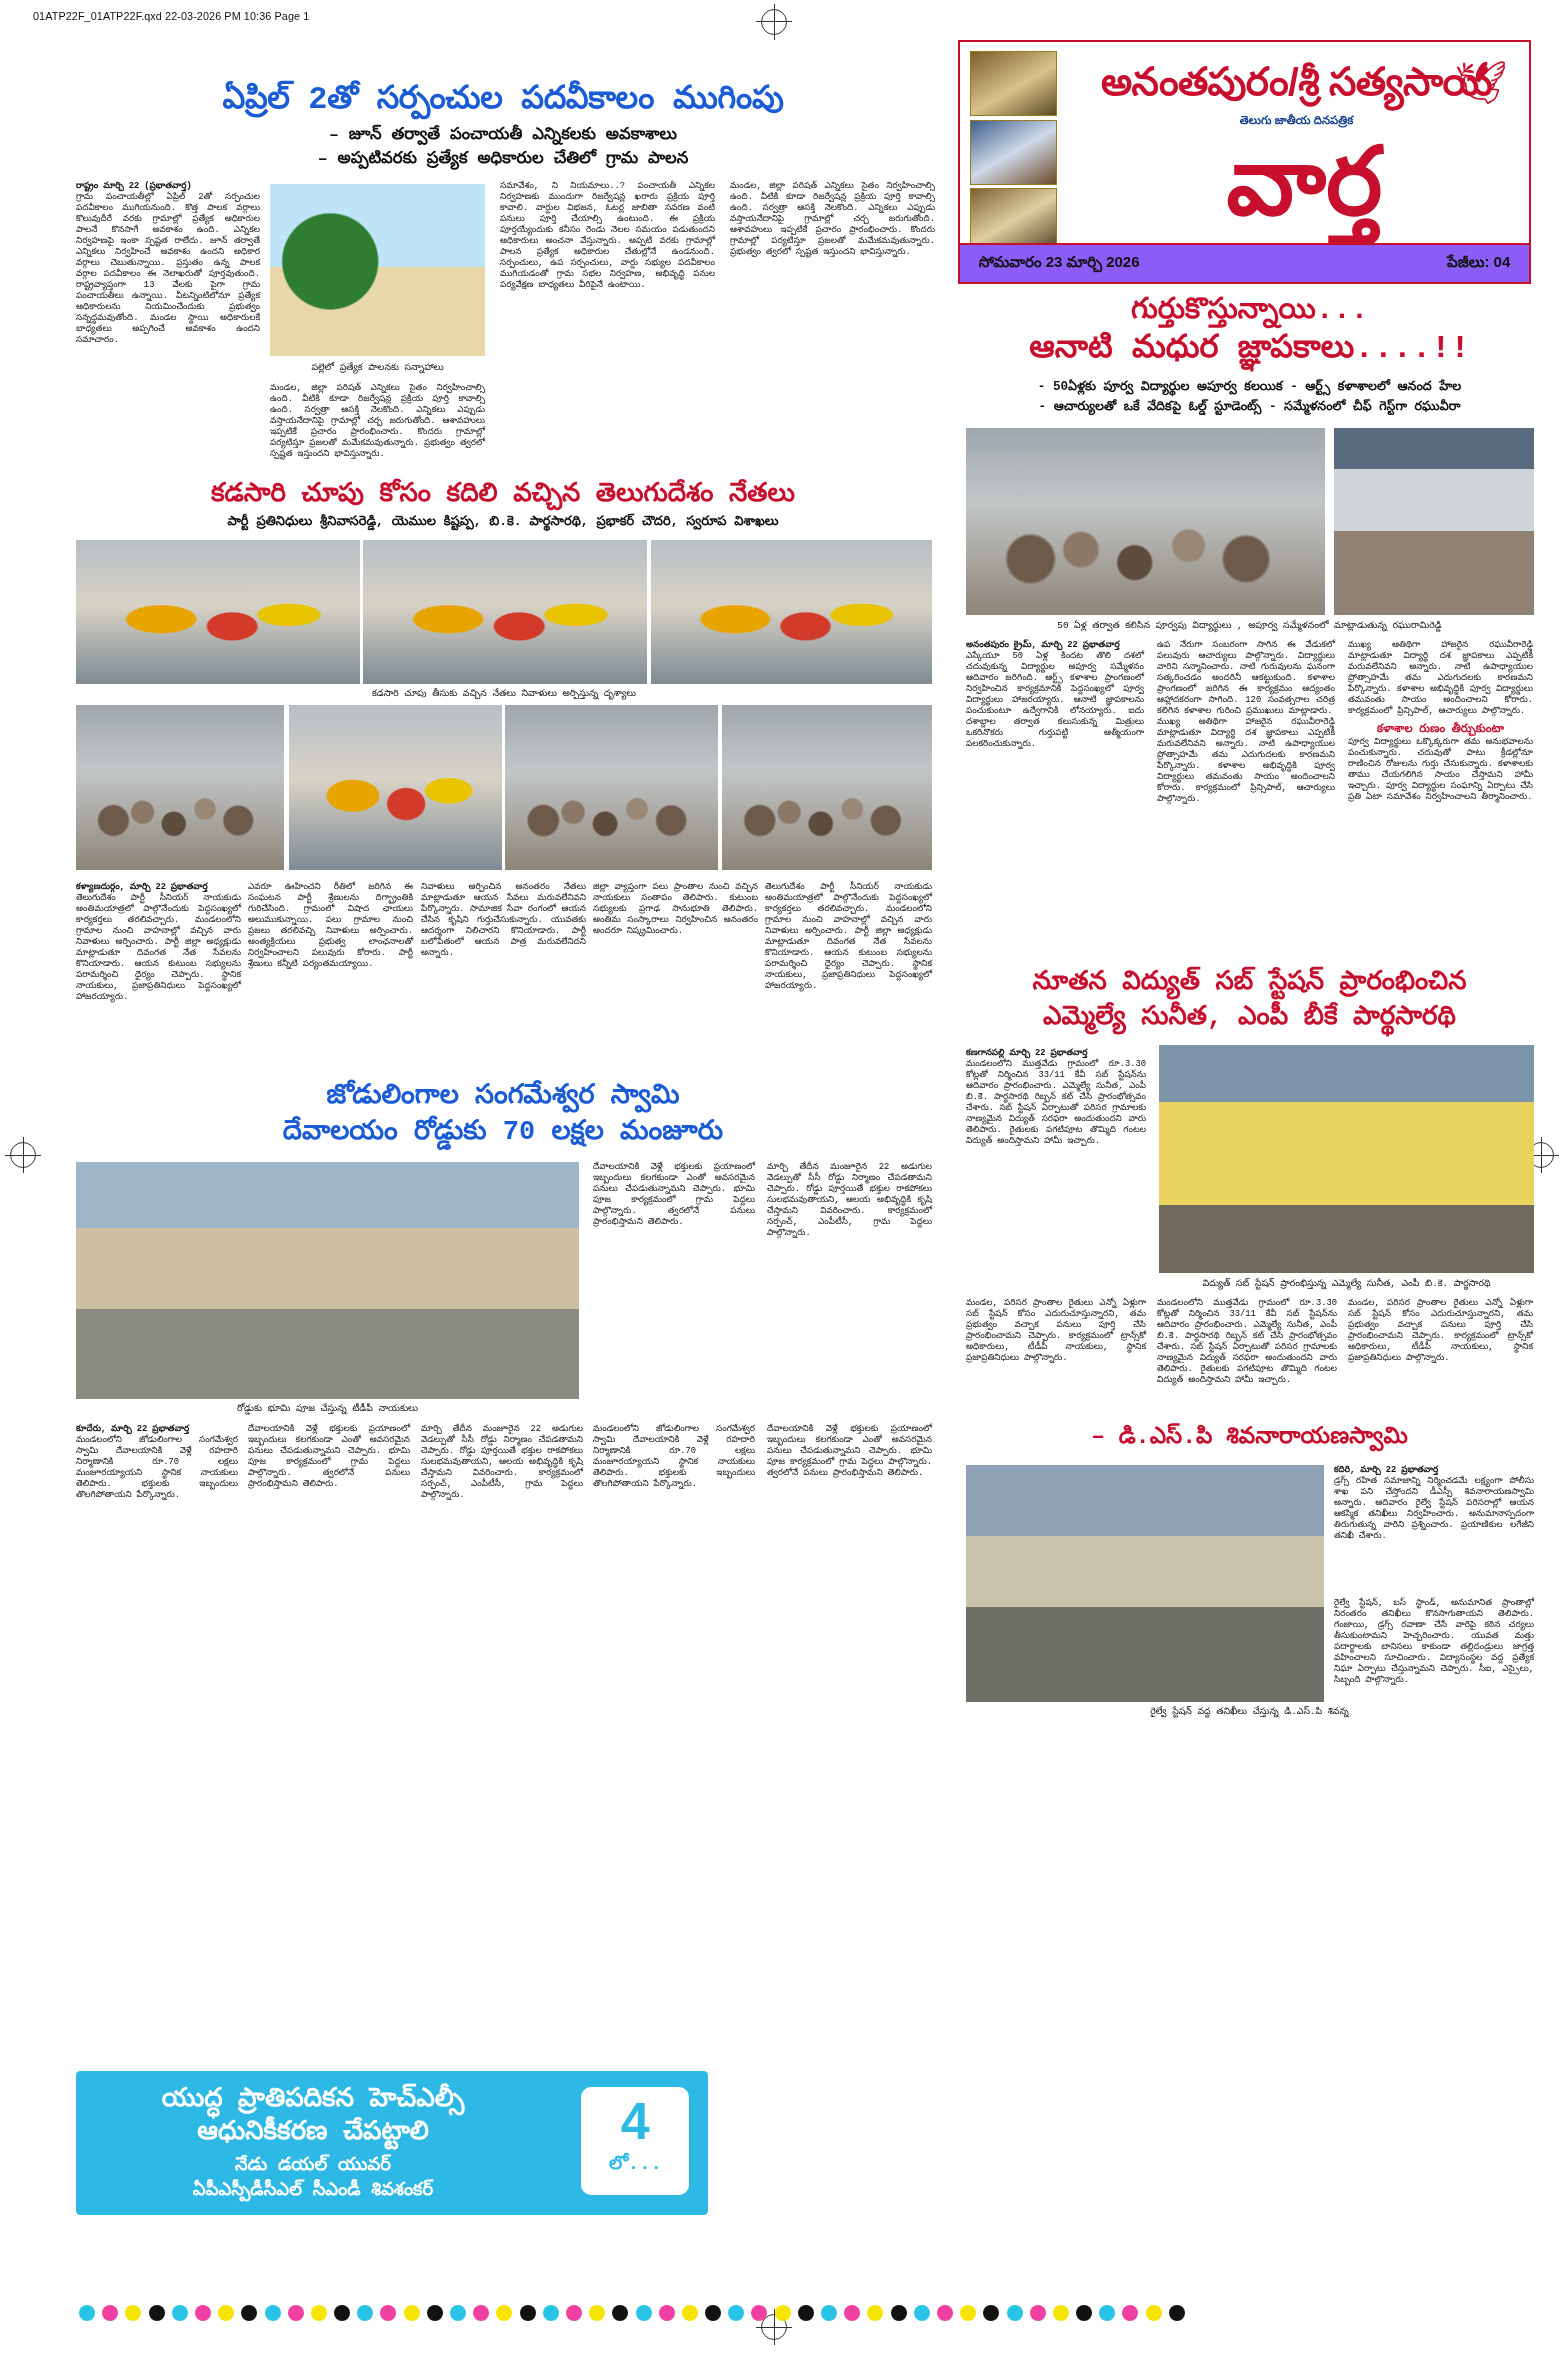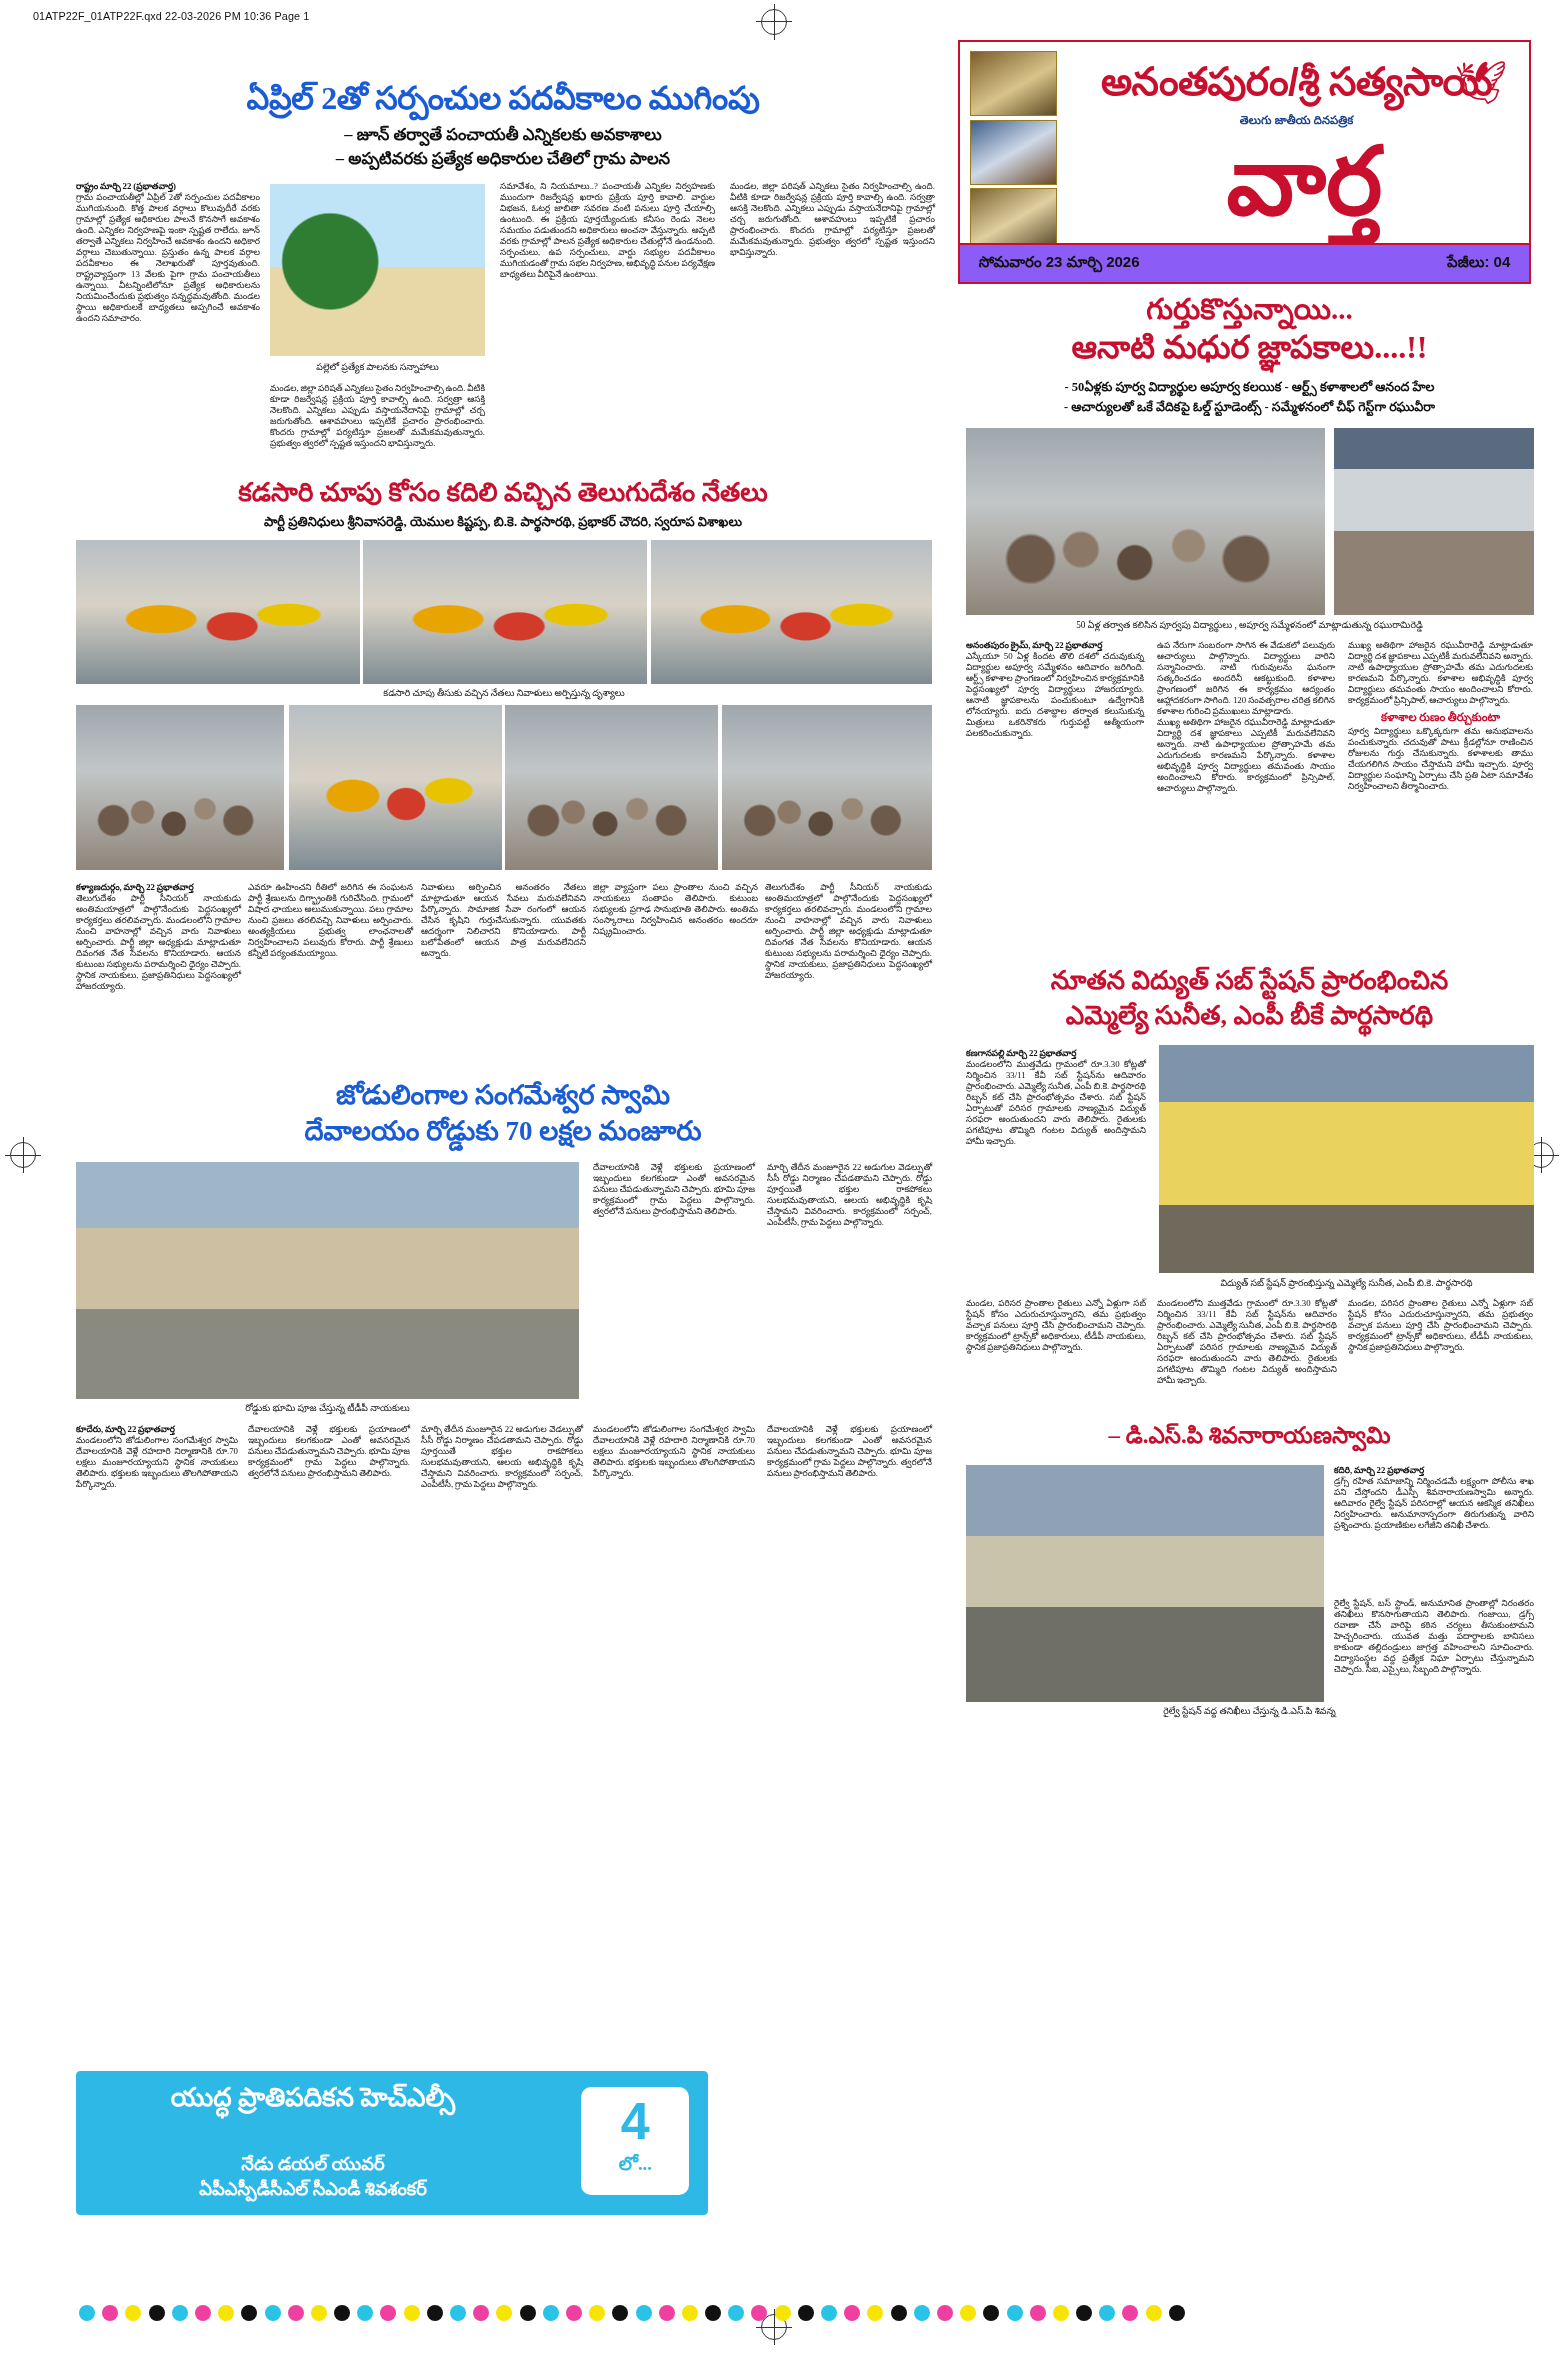--- a/index.html
+++ b/index.html
@@ -12,21 +12,21 @@
     position:absolute;left:33px;top:10px;font-size:10.8px;color:#111;
     font-family:"Liberation Sans", sans-serif;letter-spacing:0.1px;
   }
   .regmark{position:absolute;width:24.4px;height:24.4px;border-radius:50%;border:0.7px solid #333;}
   .regmark:before{content:"";position:absolute;left:11.5px;top:-5.7px;width:0.7px;height:36px;background:#333;}
   .regmark:after{content:"";position:absolute;top:11.5px;left:-5.7px;height:0.7px;width:36px;background:#333;}
 
   .frame{position:absolute;left:33px;top:40px;width:1498px;height:2237px;}
 
   
-  .te{font-family:Liberation Serif, serif;}
+  .te{font-family:Liberation Mono, monospace;}
   .body-col{
     font-size:8.8px;line-height:11px;text-align:justify;color:#111;
     -webkit-hyphens:none;hyphens:none;word-spacing:-0.4px;
   }
 
   
   .masthead{position:absolute;left:925px;top:0px;width:573px;height:244px;border:2.2px solid #c8102e;box-sizing:border-box;}
   .mast-red{
     position:absolute;left:108px;top:7.2px;width:457px;height:66px;
     color:#c8102e;font-size:39px;font-weight:bold;letter-spacing:-0.7px;line-height:66px;
@@ -284,20 +284,21 @@
     <div class="col body-col te" style="left:1301px;top:1425px;width:200px;">
       <div style="font-weight:bold;">కదిరి, మార్చి 22 ప్రభాతవార్త</div>
       <div>డ్రగ్స్ రహిత సమాజాన్ని నిర్మించడమే లక్ష్యంగా పోలీసు శాఖ పని చేస్తోందని డీఎస్పీ శివనారాయణస్వామి అన్నారు. ఆదివారం రైల్వే స్టేషన్ పరిసరాల్లో ఆయన ఆకస్మిక తనిఖీలు నిర్వహించారు. అనుమానాస్పదంగా తిరుగుతున్న వారిని ప్రశ్నించారు. ప్రయాణికుల లగేజీని తనిఖీ చేశారు.</div>
     </div>
     <div class="col body-col te" style="left:1301px;top:1558px;width:200px;">
       <div>రైల్వే స్టేషన్, బస్ స్టాండ్, అనుమానిత ప్రాంతాల్లో నిరంతరం తనిఖీలు కొనసాగుతాయని తెలిపారు. గంజాయి, డ్రగ్స్ రవాణా చేసే వారిపై కఠిన చర్యలు తీసుకుంటామని హెచ్చరించారు. యువత మత్తు పదార్థాలకు బానిసలు కాకుండా తల్లిదండ్రులు జాగ్రత్త వహించాలని సూచించారు. విద్యాసంస్థల వద్ద ప్రత్యేక నిఘా ఏర్పాటు చేస్తున్నామని చెప్పారు. సీఐ, ఎస్సైలు, సిబ్బంది పాల్గొన్నారు.</div>
     </div>
 
     <div class="promo">
       <div class="promo-t1 te">యుద్ధ ప్రాతిపదికన హెచ్ఎల్సీ</div>
+      <div class="promo-t2 te">ఆధునికీకరణ చేపట్టాలి</div>
       <div class="promo-t3 te">నేడు డయల్ యువర్</div>
       <div class="promo-t4 te">ఏపీఎస్పీడీసీఎల్ సీఎండీ శివశంకర్</div>
       <div class="promo-badge">
         <div class="promo-num">4</div>
         <div class="promo-lo te">లో...</div>
       </div>
     </div>
 
   </div>
 

